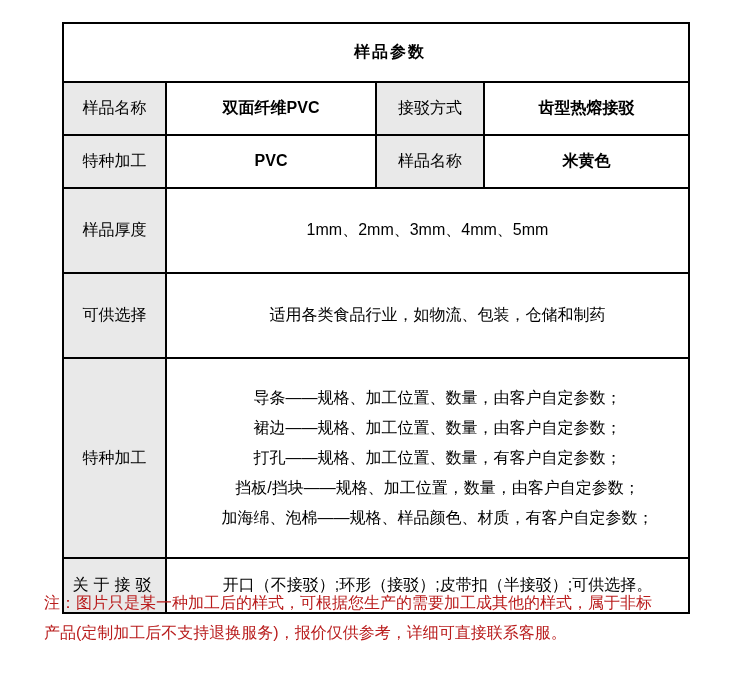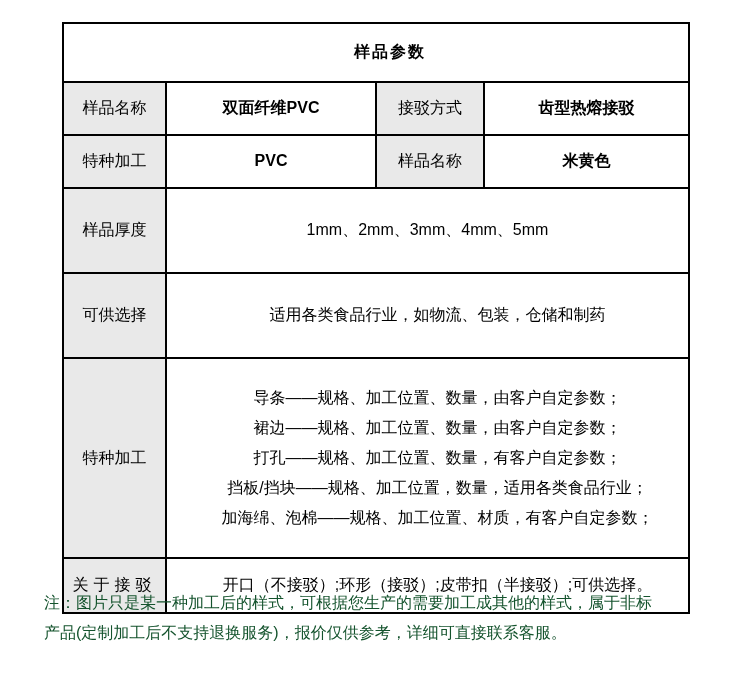--- a/index.html
+++ b/index.html
@@ -59,21 +59,21 @@
   }
   .multi-lines { line-height: 30px; }
   .footer-note {
     position: absolute;
     left: 44px;
     top: 588px;
     width: 672px;
     font-size: 16px;
     line-height: 30px;
     text-align: left;
-    color: #14532d;
+    color: #b91c1c;
   }
 </style>
 </head>
 <body>
 
 <div class="page">
 
   <table class="params">
     <colgroup>
       <col style="width:103px">
@@ -110,22 +110,22 @@
         <td colspan="3" class="value-left">适用各类食品行业，如物流、包装，仓储和制药</td>
       </tr>
 
       <tr class="row-lg">
         <td class="label-cell">特种加工</td>
         <td colspan="3" class="value-left">
           <div class="multi-lines">
             <div>导条——规格、加工位置、数量，由客户自定参数；</div>
             <div>裙边——规格、加工位置、数量，由客户自定参数；</div>
             <div>打孔——规格、加工位置、数量，有客户自定参数；</div>
-            <div>挡板/挡块——规格、加工位置，数量，适用各类食品行业；</div>
-            <div>加海绵、泡棉——规格、加工位置、材质，有客户自定参数；</div>
+            <div>挡板/挡块——规格、加工位置，数量，由客户自定参数；</div>
+            <div>加海绵、泡棉——规格、样品颜色、材质，有客户自定参数；</div>
           </div>
         </td>
       </tr>
 
       <tr class="row-end">
         <td class="label-cell label-spaced">关于接驳</td>
         <td colspan="3" class="value-left">开口（不接驳）;环形（接驳）;皮带扣（半接驳）;可供选择。</td>
       </tr>
     </tbody>
   </table>

